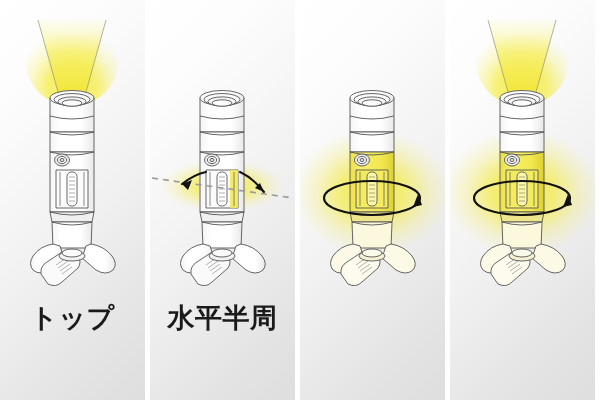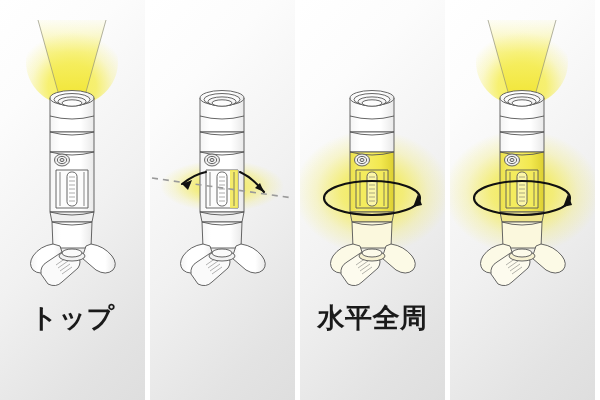--- a/index.html
+++ b/index.html
@@ -224,20 +224,21 @@
       </g>
 
       <g>
         <path d="M2 178 L143 198" stroke="#9a9a9a" stroke-width="1.6" stroke-dasharray="6 5" fill="none"></path>
         <path d="M56 172 Q45 174 32 184" stroke="#111111" stroke-width="2.1" fill="none" stroke-linecap="round"></path>
         <path d="M32 184 L42 180 L38 190 Z" fill="#111111"></path>
         <path d="M90 172 Q103 178 114 192" stroke="#111111" stroke-width="2.1" fill="none" stroke-linecap="round"></path>
         <path d="M114 192 L105 188 L110 183 Z" fill="#111111"></path>
       </g>
     </svg>
+    <div class="panel-label">水平半周</div>
   </div>
 
   <div class="panel-sep"></div>
 
   <div class="panel" style="width:145px">
     <svg class="panel-art" viewBox="0 0 145 300">
       <defs>
         <radialGradient id="sideGlow3" cx="50%" cy="50%" r="50%">
           <stop offset="0%" stop-color="#f3ea44" stop-opacity="0.95"></stop>
           <stop offset="40%" stop-color="#f3ea44" stop-opacity="0.70"></stop>
@@ -311,21 +312,20 @@
           <ellipse cx="72" cy="256" rx="13" ry="5" fill="#f6f1d2"></ellipse>
           <ellipse cx="72" cy="253" rx="10" ry="4" fill="#fcfaea"></ellipse>
         </g>
       </g>
 
       <g>
         <ellipse cx="72" cy="198" rx="48" ry="17" fill="none" stroke="#111111" stroke-width="2.1"></ellipse>
         <path d="M113 207 L118 194 L122 205 Z" fill="#111111"></path>
       </g>
     </svg>
-    <div class="panel-label">水平全周</div>
   </div>
 
   <div class="panel-sep"></div>
 
   <div class="panel" style="width:145px">
     <svg class="panel-art" viewBox="0 0 145 300">
       <defs>
         <radialGradient id="beamGlow4" cx="50%" cy="78%" r="62%">
           <stop offset="0%" stop-color="#f7f05a" stop-opacity="0.95"></stop>
           <stop offset="42%" stop-color="#f5ec3d" stop-opacity="0.72"></stop>

